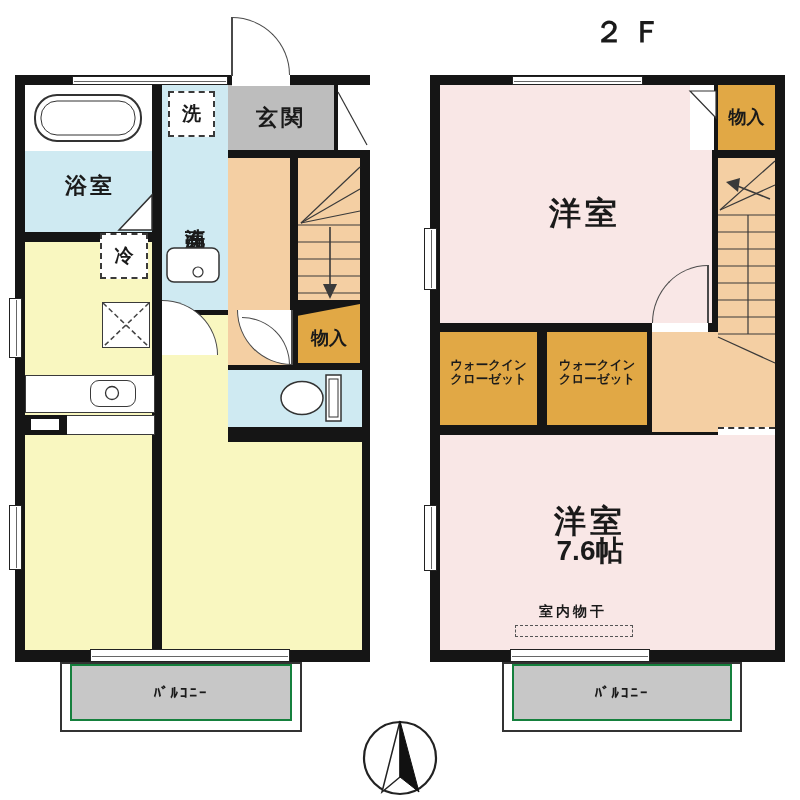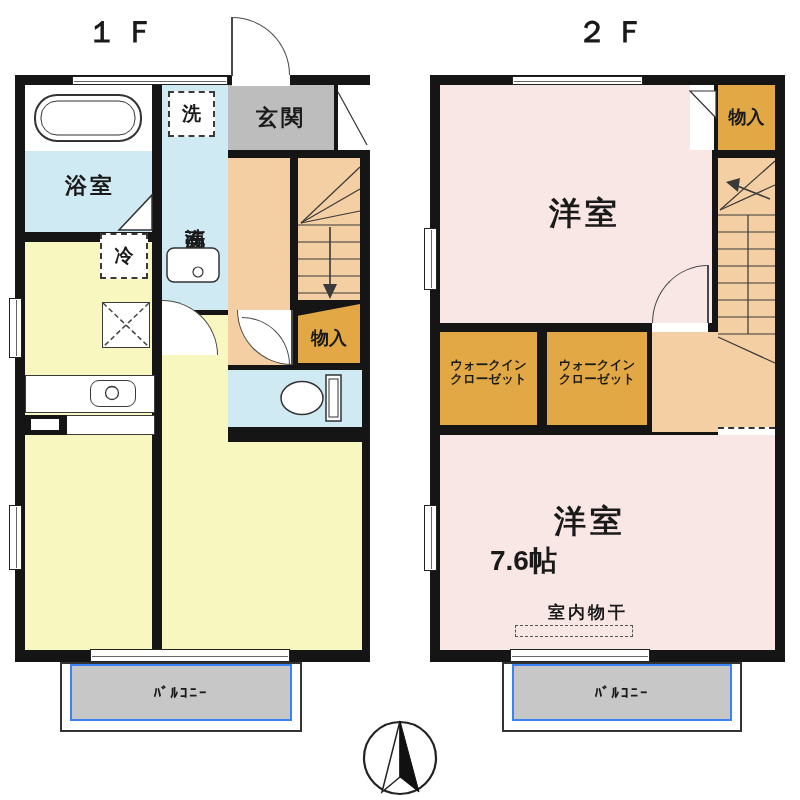--- a/index.html
+++ b/index.html
@@ -24,32 +24,31 @@
   .window{position:absolute;background:#fff;border:1px solid #222;}
   .window.h::after{content:"";position:absolute;left:1px;right:1px;top:50%;border-top:1.5px solid #666;}
   .window.v::after{content:"";position:absolute;top:1px;bottom:1px;left:50%;border-left:1.5px solid #666;}
   .arc{position:absolute;background:transparent;border:0 solid #4a4a4a;}
   .arc.tr{border-top:1.5px solid #4a4a4a;border-right:1.5px solid #4a4a4a;border-top-right-radius:100%;}
   .arc.tl{border-top:1.5px solid #4a4a4a;border-left:1.5px solid #4a4a4a;border-top-left-radius:100%;}
   .arc.bl{border-bottom:1.5px solid #4a4a4a;border-left:1.5px solid #4a4a4a;border-bottom-left-radius:100%;}
   .leaf{position:absolute;background:#4a4a4a;}
   .balcony{position:absolute;background:#fff;border:2px solid #333;}
   .balcony-inner{position:absolute;left:8px;right:8px;top:0;bottom:9px;background:var(--c-balcony,#c7c7c7);
-    border:2px solid #3b82f6;display:flex;align-items:center;justify-content:center;
+    border:2px solid #15803d;display:flex;align-items:center;justify-content:center;
     font-size:15px;font-weight:bold;letter-spacing:2px;}
   svg.overlay{position:absolute;left:0;top:0;pointer-events:none;}
   .vert{writing-mode:vertical-rl;letter-spacing:3px;}
 </style>
 </head>
 <body>
 
 <div class="plan">
 
-  <div class="floor-title" style="left:70px;top:12px;width:110px;text-align:center;">１Ｆ</div>
-  <div class="floor-title" style="left:560px;top:12px;width:110px;text-align:center;">２Ｆ</div>
+  <div class="floor-title" style="left:560px;top:12px;width:110px;text-align:right;">２Ｆ</div>
 
   <div class="floor" style="left:15px;top:75px;width:355px;height:587px;">
 
     <div class="room c-water" style="left:10px;top:10px;width:127px;height:147px;"></div>
     <div class="room white" style="left:10px;top:10px;width:127px;height:66px;"></div>
     <div class="room c-water" style="left:147px;top:10px;width:66px;height:225px;"></div>
     <div class="room c-entrance" style="left:213px;top:10px;width:106px;height:65px;"></div>
     <div class="room white" style="left:323px;top:10px;width:32px;height:65px;"></div>
     <div class="room c-hall" style="left:213px;top:83px;width:62px;height:207px;"></div>
     <div class="room c-hall" style="left:283px;top:83px;width:62px;height:142px;"></div>
@@ -145,22 +144,22 @@
     <div class="lbl center" style="left:288px;top:10px;width:57px;height:65px;font-size:18px;">物入</div>
     <div class="lbl" style="left:10px;top:283px;width:97px;text-align:center;font-size:12.5px;">
       <span>ウォークイン</span><br>
       <span>クローゼット</span>
     </div>
     <div class="lbl" style="left:117px;top:283px;width:100px;text-align:center;font-size:12.5px;">
       <span>ウォークイン</span><br>
       <span>クローゼット</span>
     </div>
     <div class="lbl" style="left:60px;top:428px;width:200px;text-align:center;font-size:32px;letter-spacing:4px;">洋室</div>
-    <div class="lbl" style="left:60px;top:470px;width:200px;text-align:left;font-size:28px;">7.6帖</div>
-    <div class="lbl" style="left:58px;top:528px;width:140px;text-align:right;font-size:17px;letter-spacing:3px;">室内物干</div>
+    <div class="lbl" style="left:60px;top:460px;width:200px;text-align:center;font-size:28px;">7.6帖</div>
+    <div class="lbl" style="left:73px;top:528px;width:140px;text-align:center;font-size:14px;letter-spacing:3px;">室内物干</div>
     <div class="room" style="left:85px;top:550px;width:118px;height:12px;border:1.5px dashed #555;"></div>
 
     <svg class="overlay" width="355" height="587" viewBox="0 0 355 587">
       <polygon points="260,16 286,16 286,43" fill="#fff" stroke="#333" stroke-width="1.2"></polygon>
       <line x1="288" y1="140" x2="345" y2="140" stroke="#3a3a3a" stroke-width="1.2"></line>
       <line x1="288" y1="157" x2="345" y2="157" stroke="#3a3a3a" stroke-width="1.2"></line>
       <line x1="288" y1="174" x2="345" y2="174" stroke="#3a3a3a" stroke-width="1.2"></line>
       <line x1="288" y1="191" x2="345" y2="191" stroke="#3a3a3a" stroke-width="1.2"></line>
       <line x1="288" y1="208" x2="345" y2="208" stroke="#3a3a3a" stroke-width="1.2"></line>
       <line x1="288" y1="225" x2="345" y2="225" stroke="#3a3a3a" stroke-width="1.2"></line>

